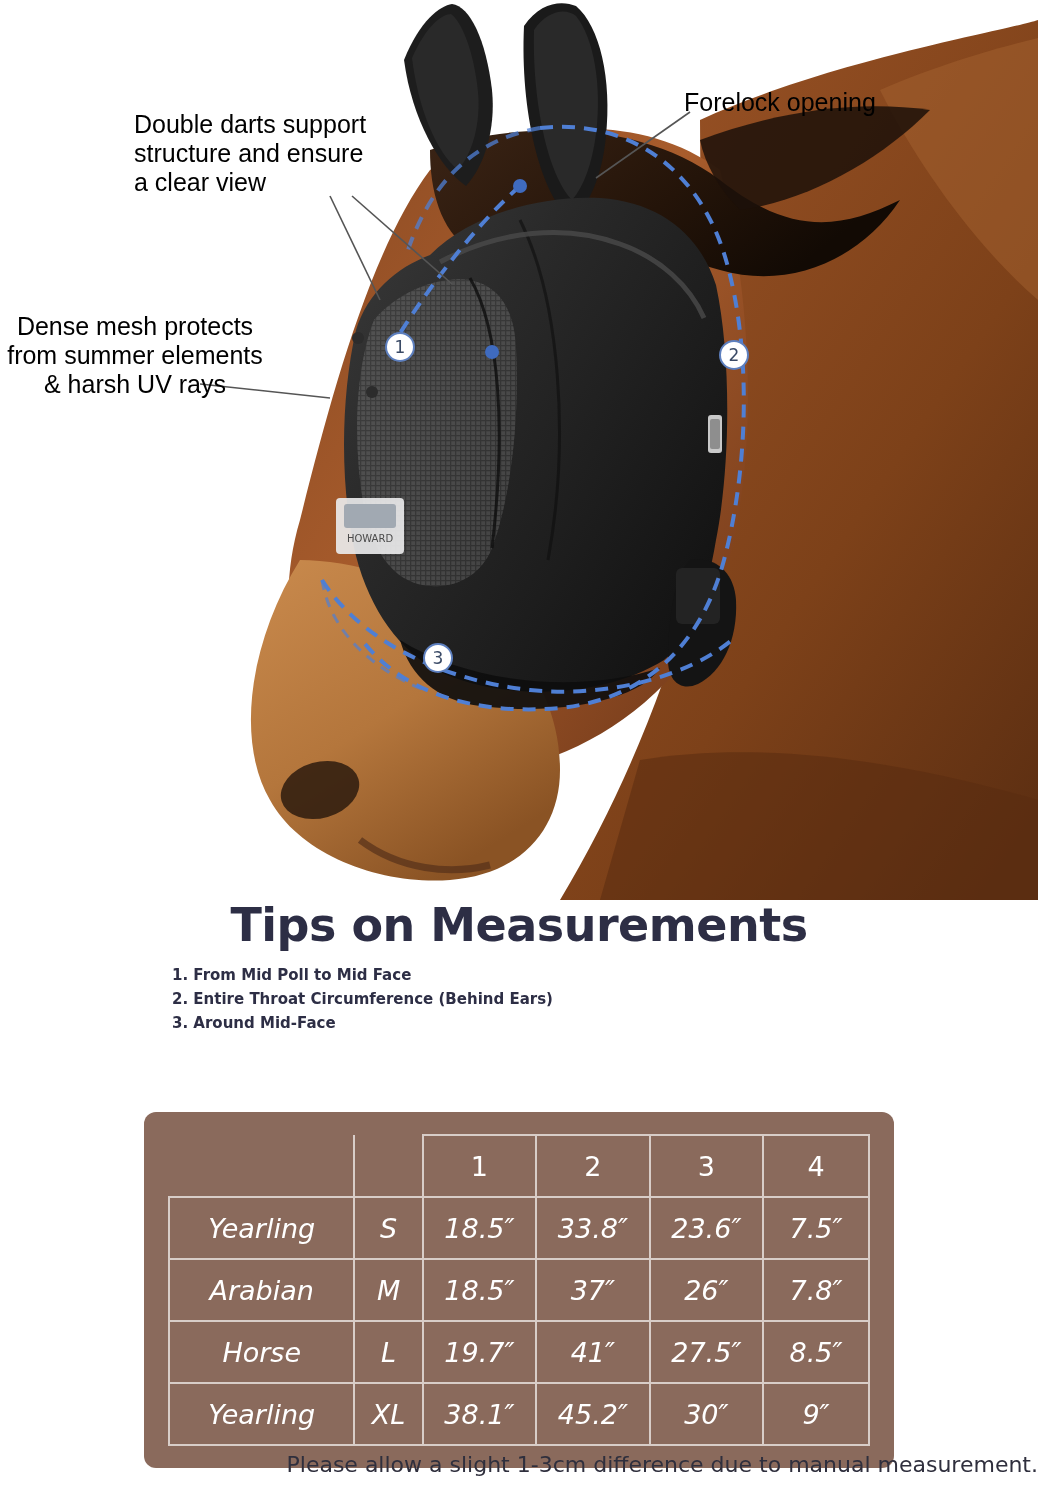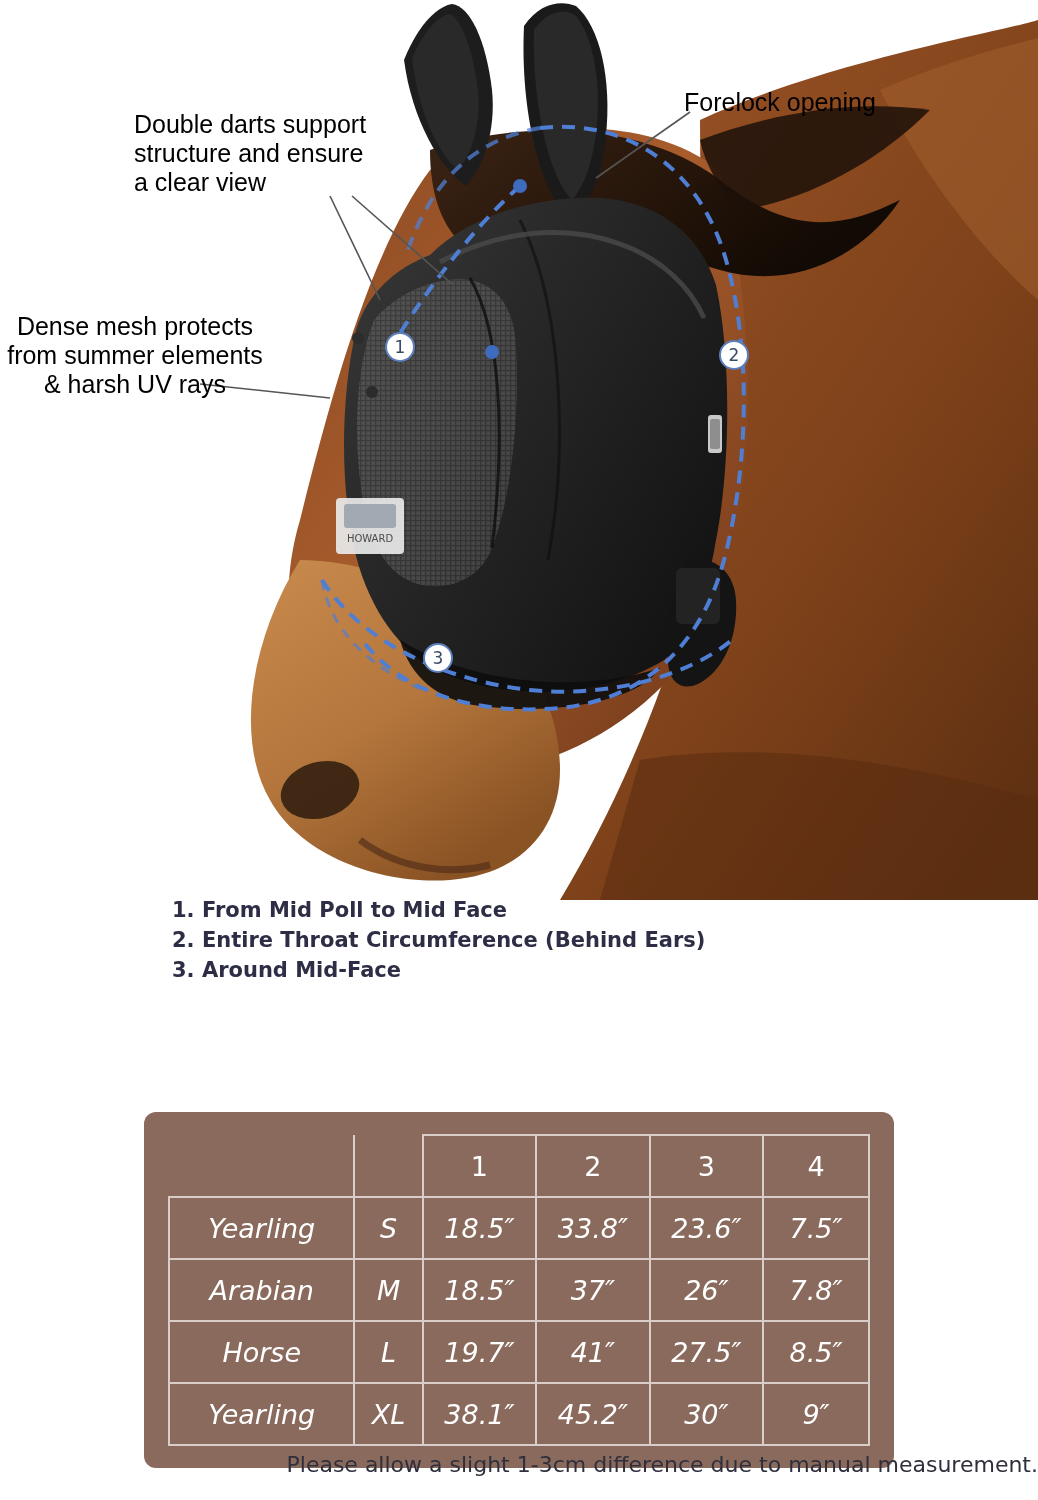--- a/index.html
+++ b/index.html
@@ -68,21 +68,21 @@
   #tips-title {
     text-align: center;
     font-size: 46px;
     font-weight: bold;
     color: #2d2e45;
     letter-spacing: -0.5px;
     margin: 0 0 14px 0;
     font-family: "DejaVu Sans", sans-serif;
   }
   .tip-line {
-    font-size: 21px;
+    font-size: 15px;
     font-weight: bold;
     color: #2d2e45;
     margin: 0 0 6px 172px;
     font-family: "DejaVu Sans", sans-serif;
   }
 
   
   #size-table-wrap {
     position: absolute;
     left: 144px;
@@ -265,20 +265,21 @@
 from summer elements
 &amp; harsh UV rays</div>
   <div class="callout-text" id="callout-forelock">Forelock opening</div>
 
   <div class="marker" id="marker-1">1</div>
   <div class="marker" id="marker-2">2</div>
   <div class="marker" id="marker-3">3</div>
 </div>
 
 <div id="tips">
+  <h1 id="tips-title">Tips on Measurements</h1>
   <p class="tip-line">1. From Mid Poll to Mid Face</p>
   <p class="tip-line">2. Entire Throat Circumference (Behind Ears)</p>
   <p class="tip-line">3. Around Mid-Face</p>
 </div>
 
 <div id="size-table-wrap" style="background: rgb(138, 106, 92);">
   <table>
     <thead>
       <tr>
         <th class="blank-head c1 name-col"></th>

